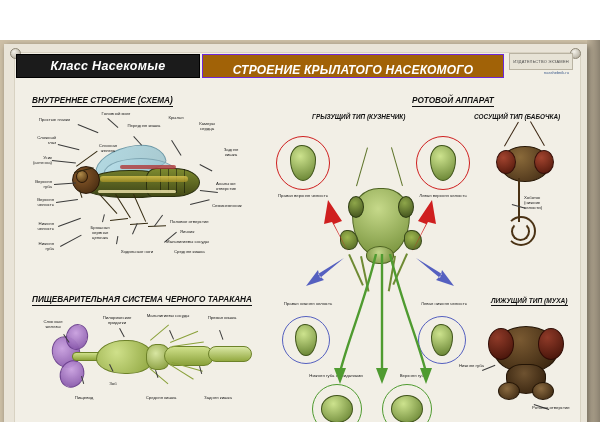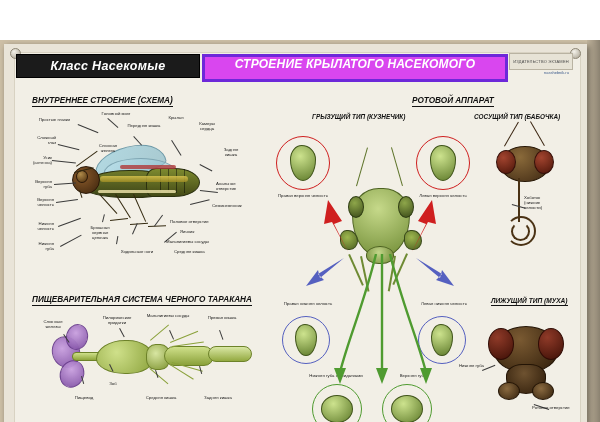--- a/index.html
+++ b/index.html
@@ -35,22 +35,22 @@
     position:absolute;left:12px;top:10px;width:182px;height:22px;
     background:#1b1b1b;border:1px solid #000;
     display:flex;align-items:center;justify-content:center;
   }
   .title-left span{
     color:#fff;font-weight:bold;font-style:italic;font-size:12.5px;letter-spacing:.3px;
     white-space:nowrap;
   }
   .title-right{
     position:absolute;left:198px;top:10px;width:300px;height:22px;
-    background:#d946ef;border:3px solid #6d28d9;
-    display:flex;align-items:flex-start;justify-content:center;
+    background:#a16207;border:1px solid #6d28d9;
+    display:flex;align-items:flex-end;justify-content:center;
   }
   .title-right span{
     color:#fff;font-weight:bold;font-style:italic;font-size:12px;letter-spacing:.2px;
     white-space:nowrap;
   }
   .logo-box{
     position:absolute;left:505px;top:9px;width:62px;height:15px;
     background:#e7e3d6;border:1px solid #b9b3a2;
     display:flex;align-items:center;justify-content:center;
   }

